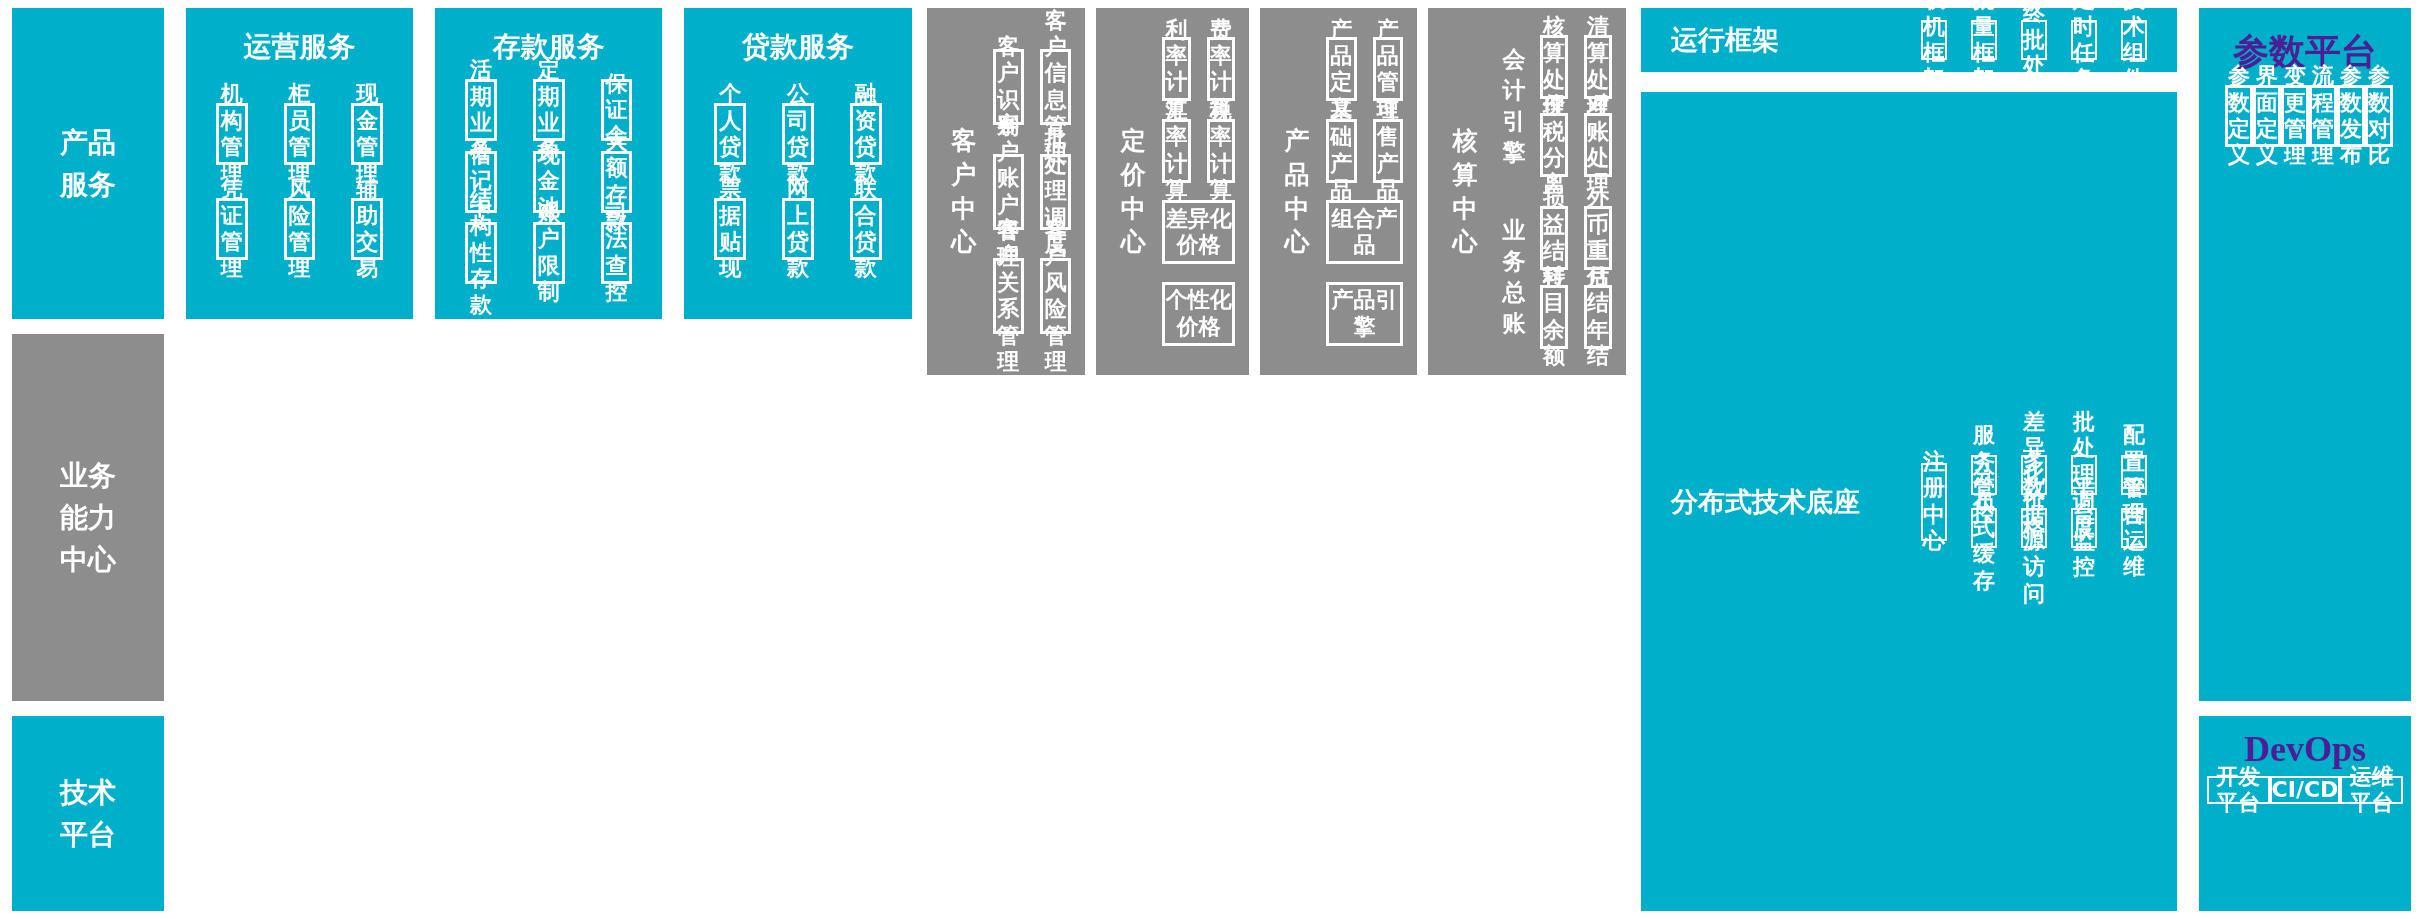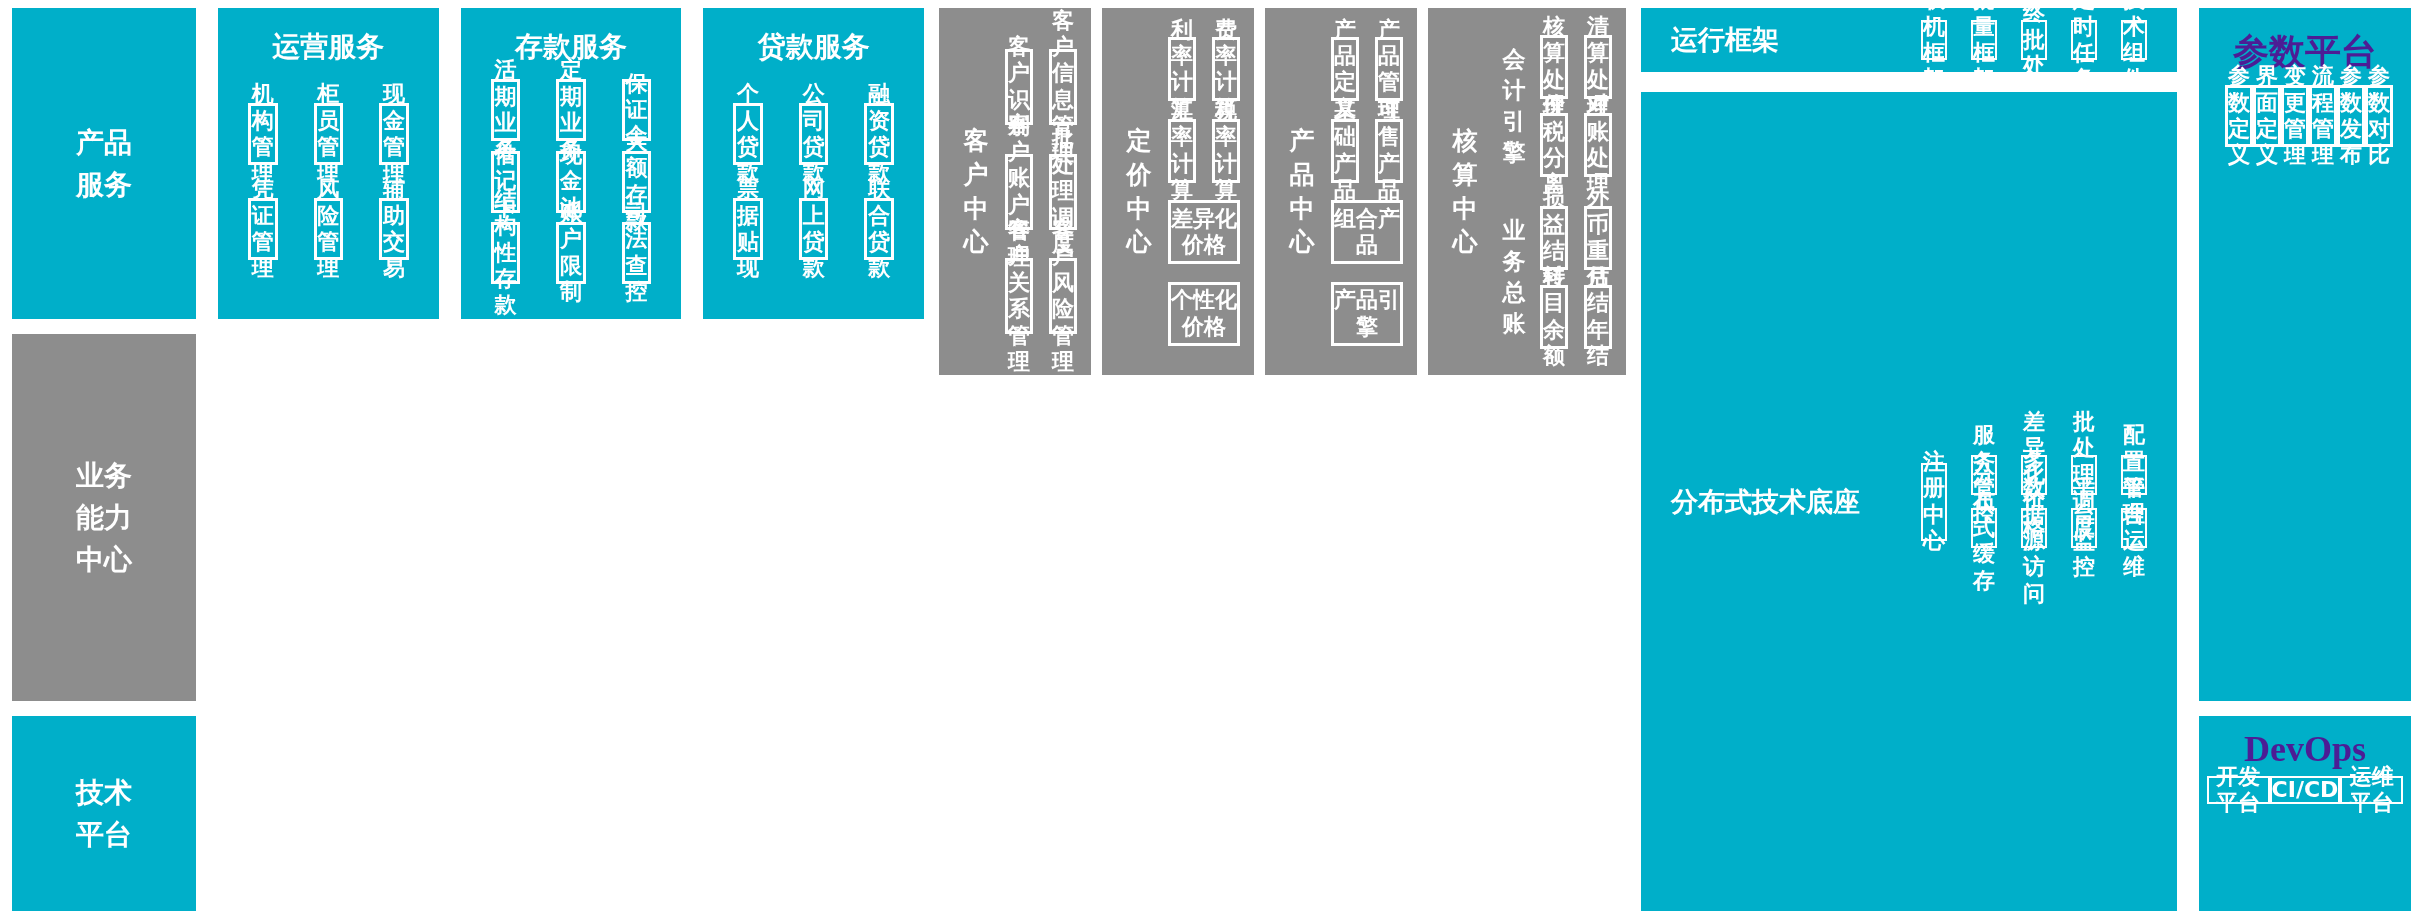--- a/index.html
+++ b/index.html
@@ -1,20 +1,20 @@
 <!DOCTYPE html>
 <html><head>
 <meta charset="utf-8">
 <style>
   * { margin:0; padding:0; box-sizing:border-box; }
   html,body { background:#ffffff; }
   body { font-family:"DejaVu Sans","Liberation Sans",sans-serif; }
   .page { width:2423px; height:919px; background:#ffffff; display:flex; gap:22px; padding:8px 12px; overflow:hidden; }
 
-  .col-left { width:184px; display:flex; flex-direction:column; gap:15px; }
+  .col-left { width:152px; display:flex; flex-direction:column; gap:15px; }
   .col-main { flex:1; min-width:0; display:flex; flex-direction:row; gap:15px; }
   .col-right { width:212px; display:flex; flex-direction:column; gap:15px; }
 
   .teal { background:#00AFC9; }
   .gray-bg { background:#8D8D8D; }
 
   .h-top { height:311px; }
   .h-mid { height:367px; }
   .h-bottom { flex:1; }
 

